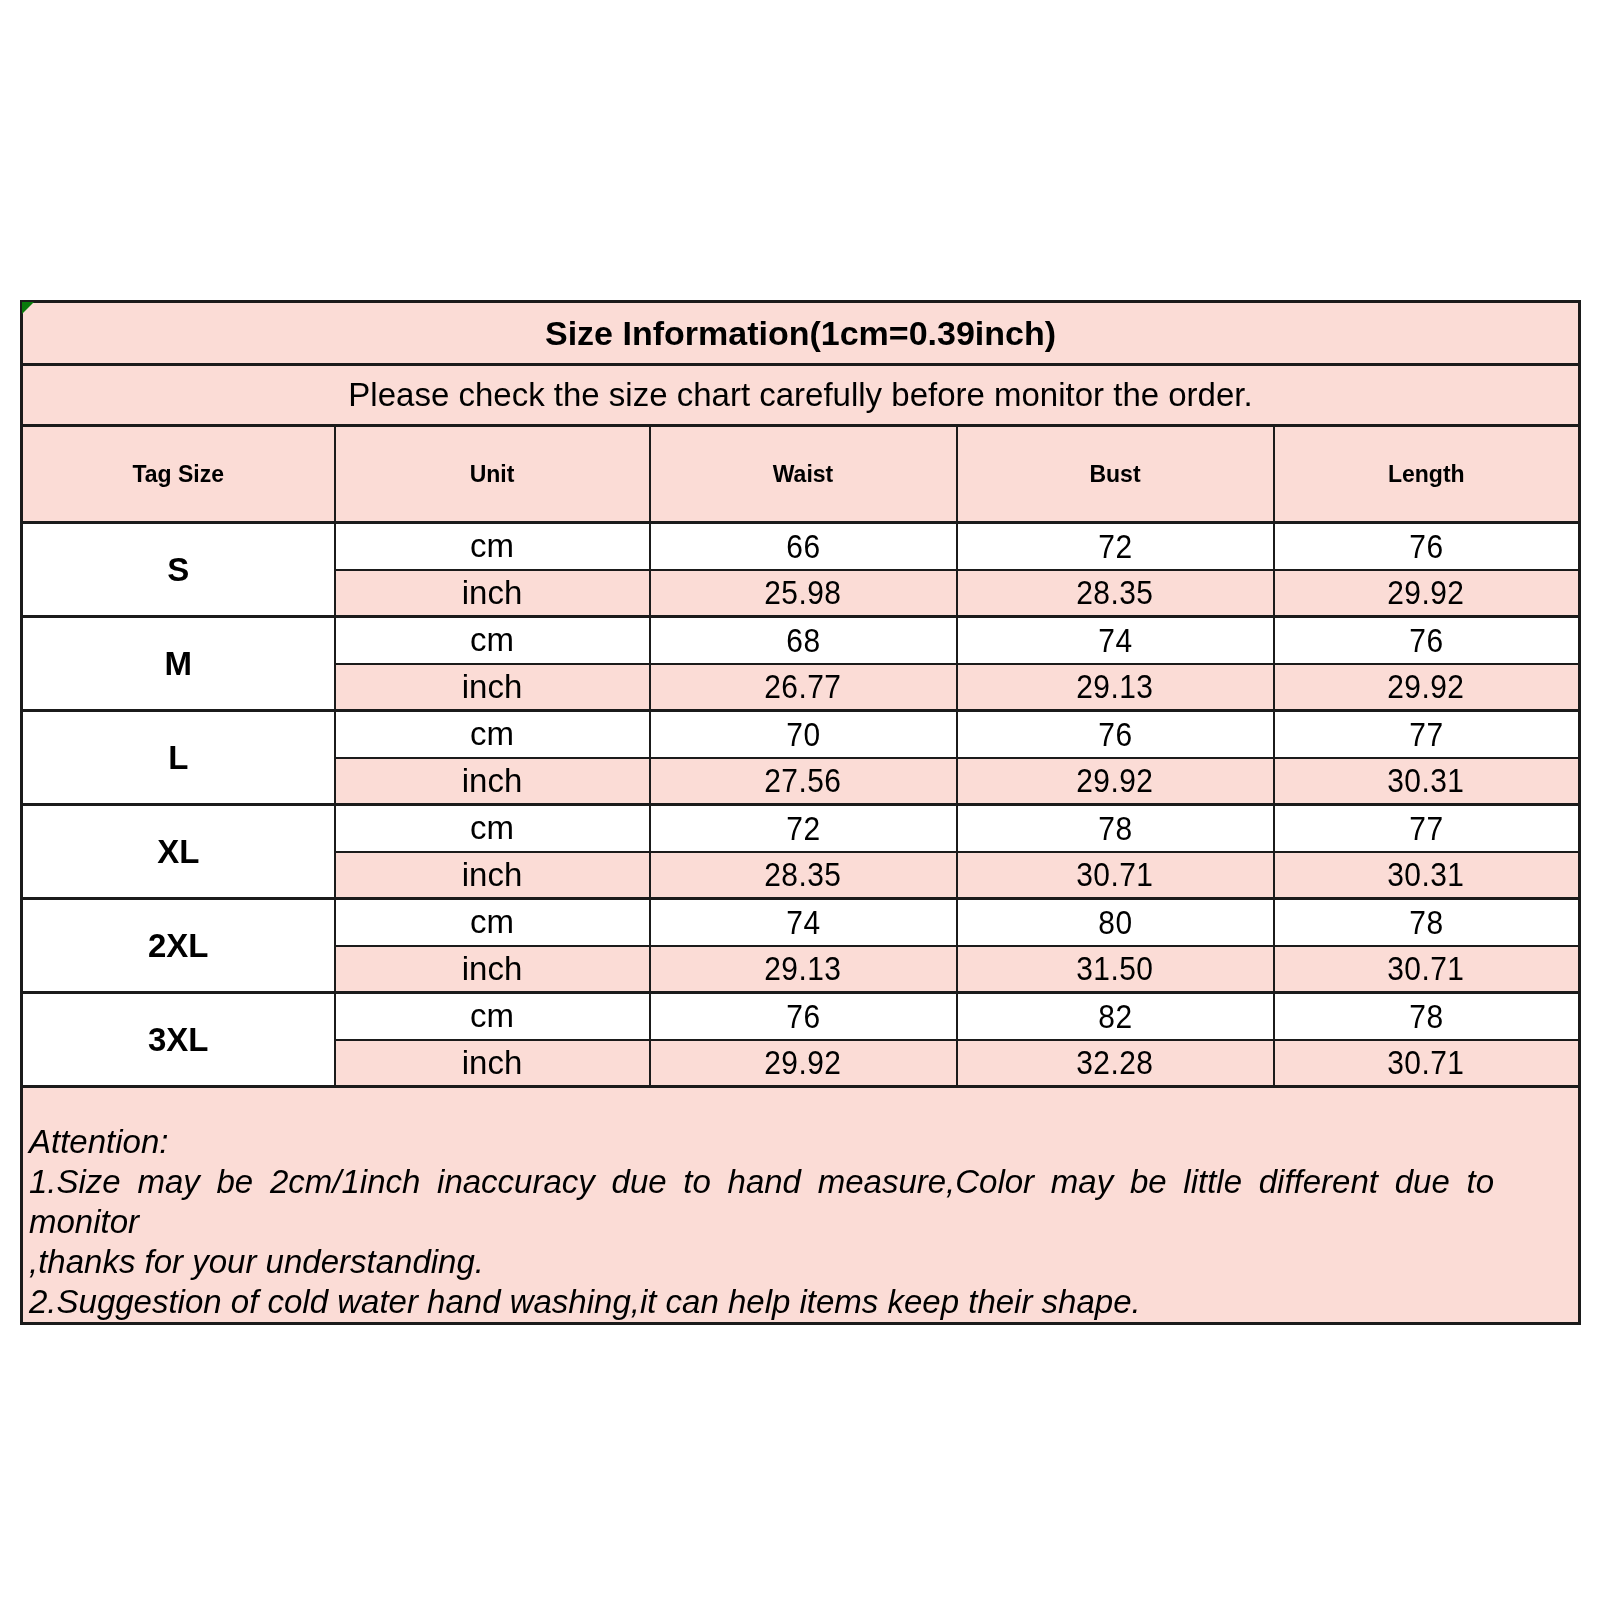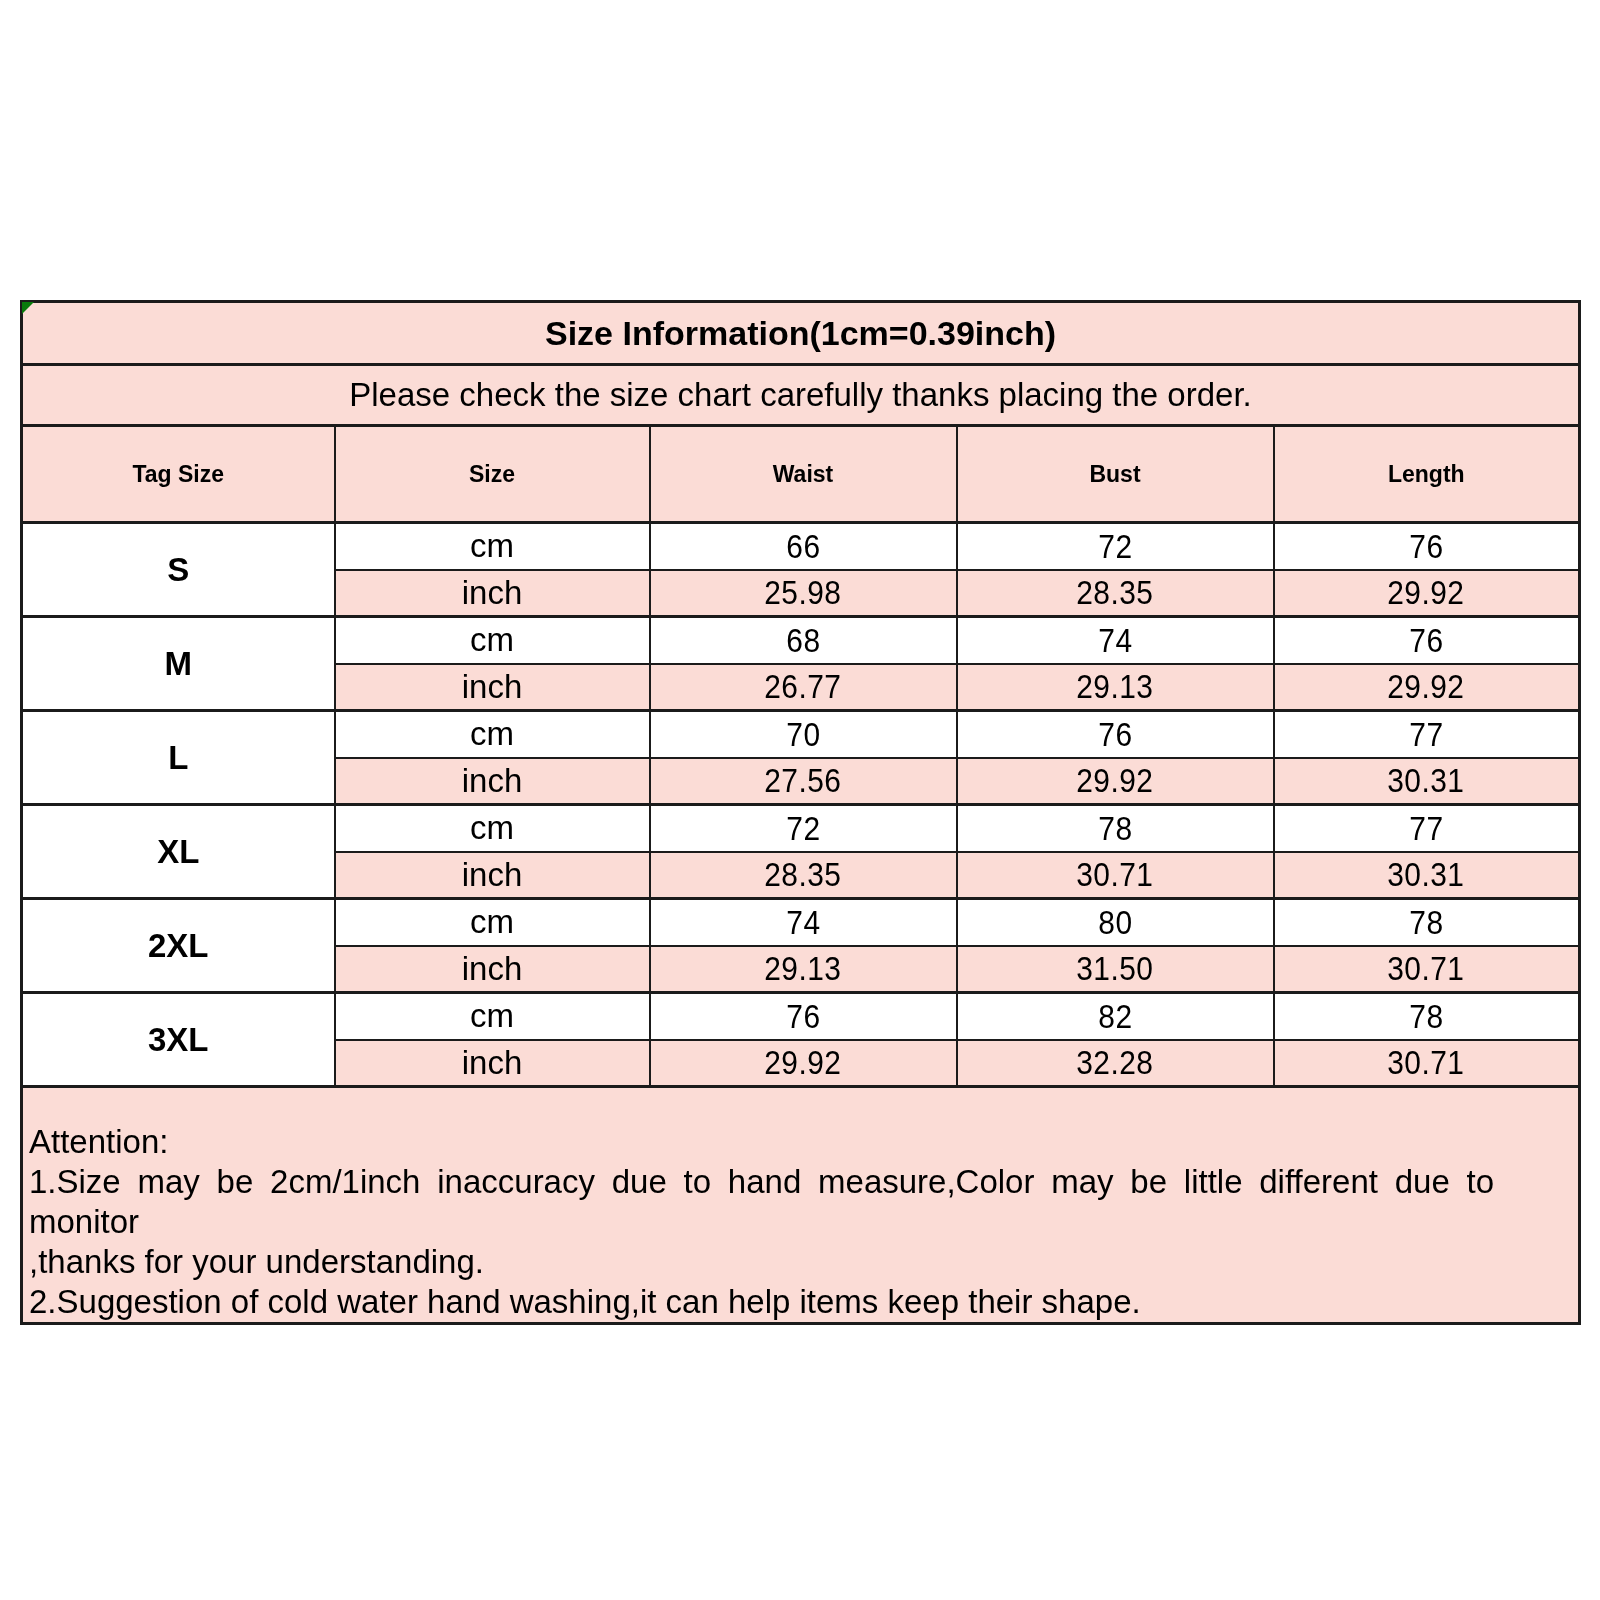--- a/index.html
+++ b/index.html
@@ -85,20 +85,21 @@
     text-align: left;
     vertical-align: top;
     white-space: normal;
     border-top-width: 3px;
     padding: 34px 6px 0 6px;
   }
   .att-line {
     font-size: 33px;
     line-height: 40px;
     white-space: nowrap;
+    font-style: italic;
   }
   .att-line.just {
     white-space: normal;
     text-align: justify;
     text-align-last: justify;
     padding-right: 78px;
   }
 </style>
 </head>
 <body>
@@ -112,25 +113,25 @@
           <col style="width:315px">
           <col style="width:307px">
           <col style="width:317px">
           <col style="width:306px">
       </colgroup>
       <tbody>
         <tr class="r-title">
           <td colspan="5">Size Information(1cm=0.39inch)</td>
         </tr>
         <tr class="r-subtitle">
-          <td colspan="5">Please check the size chart carefully thanks placing the order.</td>
+          <td colspan="5">Please check the size chart carefully before monitor the order.</td>
         </tr>
         <tr class="r-head">
           <th>Tag Size</th>
-          <th>Size</th>
+          <th>Unit</th>
           <th>Waist</th>
           <th>Bust</th>
           <th>Length</th>
         </tr>
 
         <tr class="r-cm">
           <td class="tag-cell" rowspan="2">S</td>
           <td class="unit-cell">cm</td>
           <td class="value-cell"><span>66</span></td>
           <td class="value-cell"><span>72</span></td>

